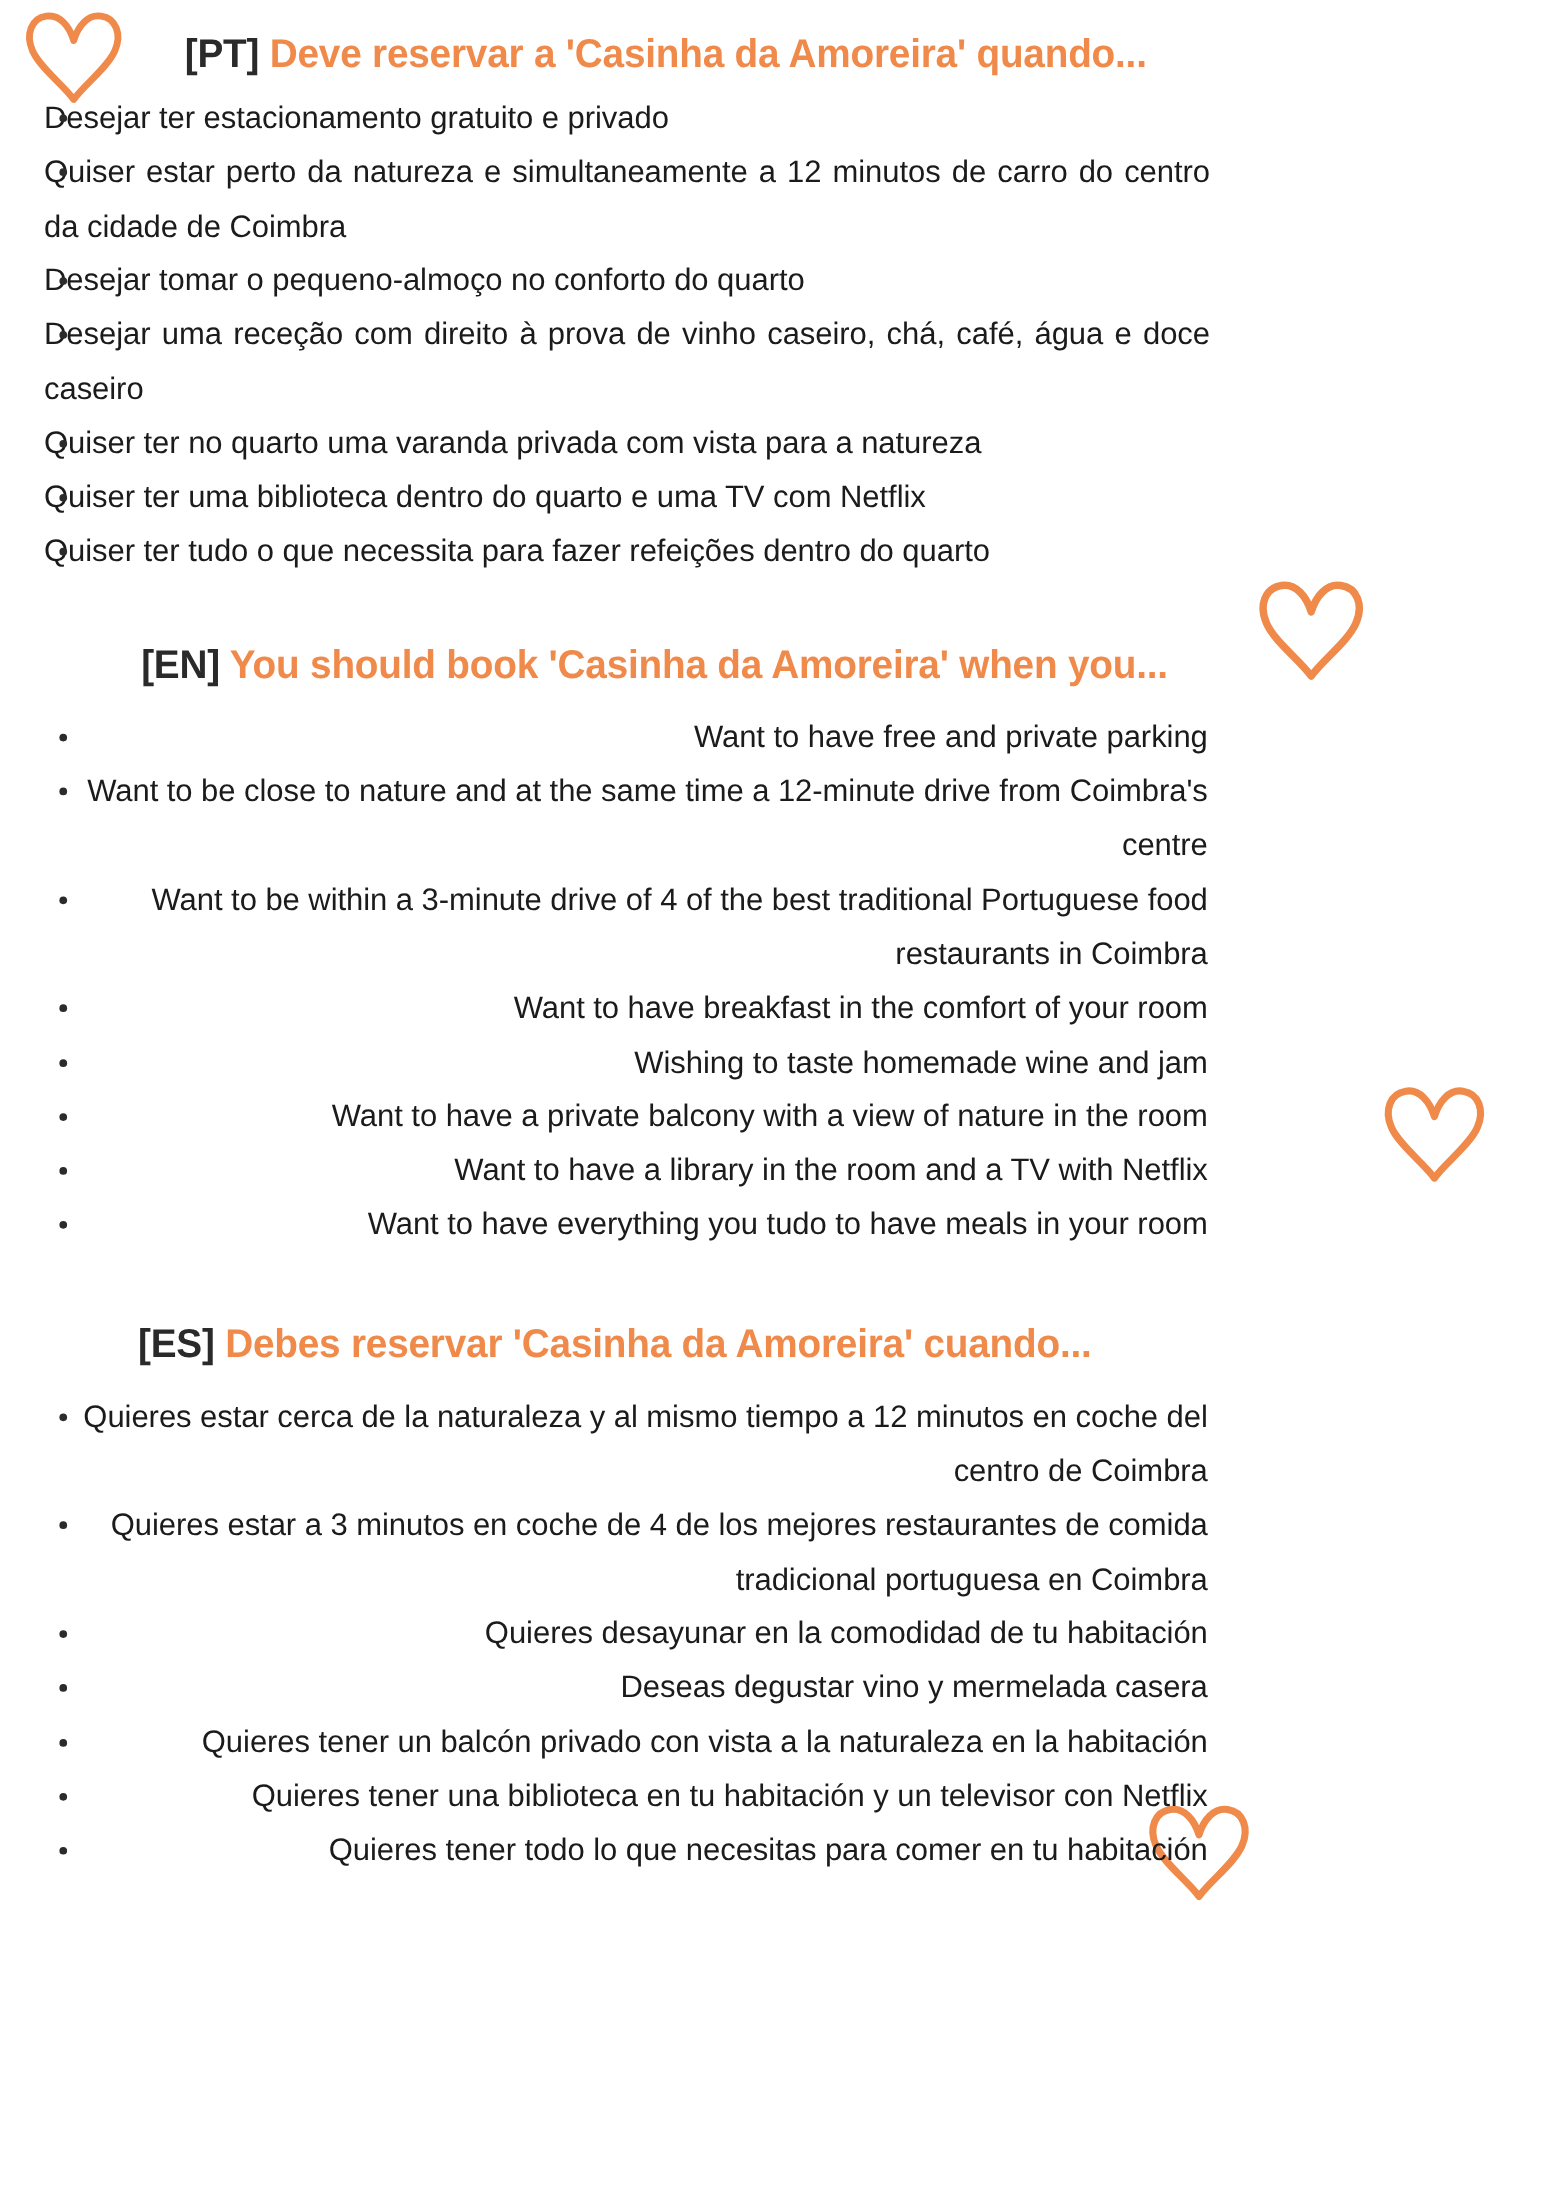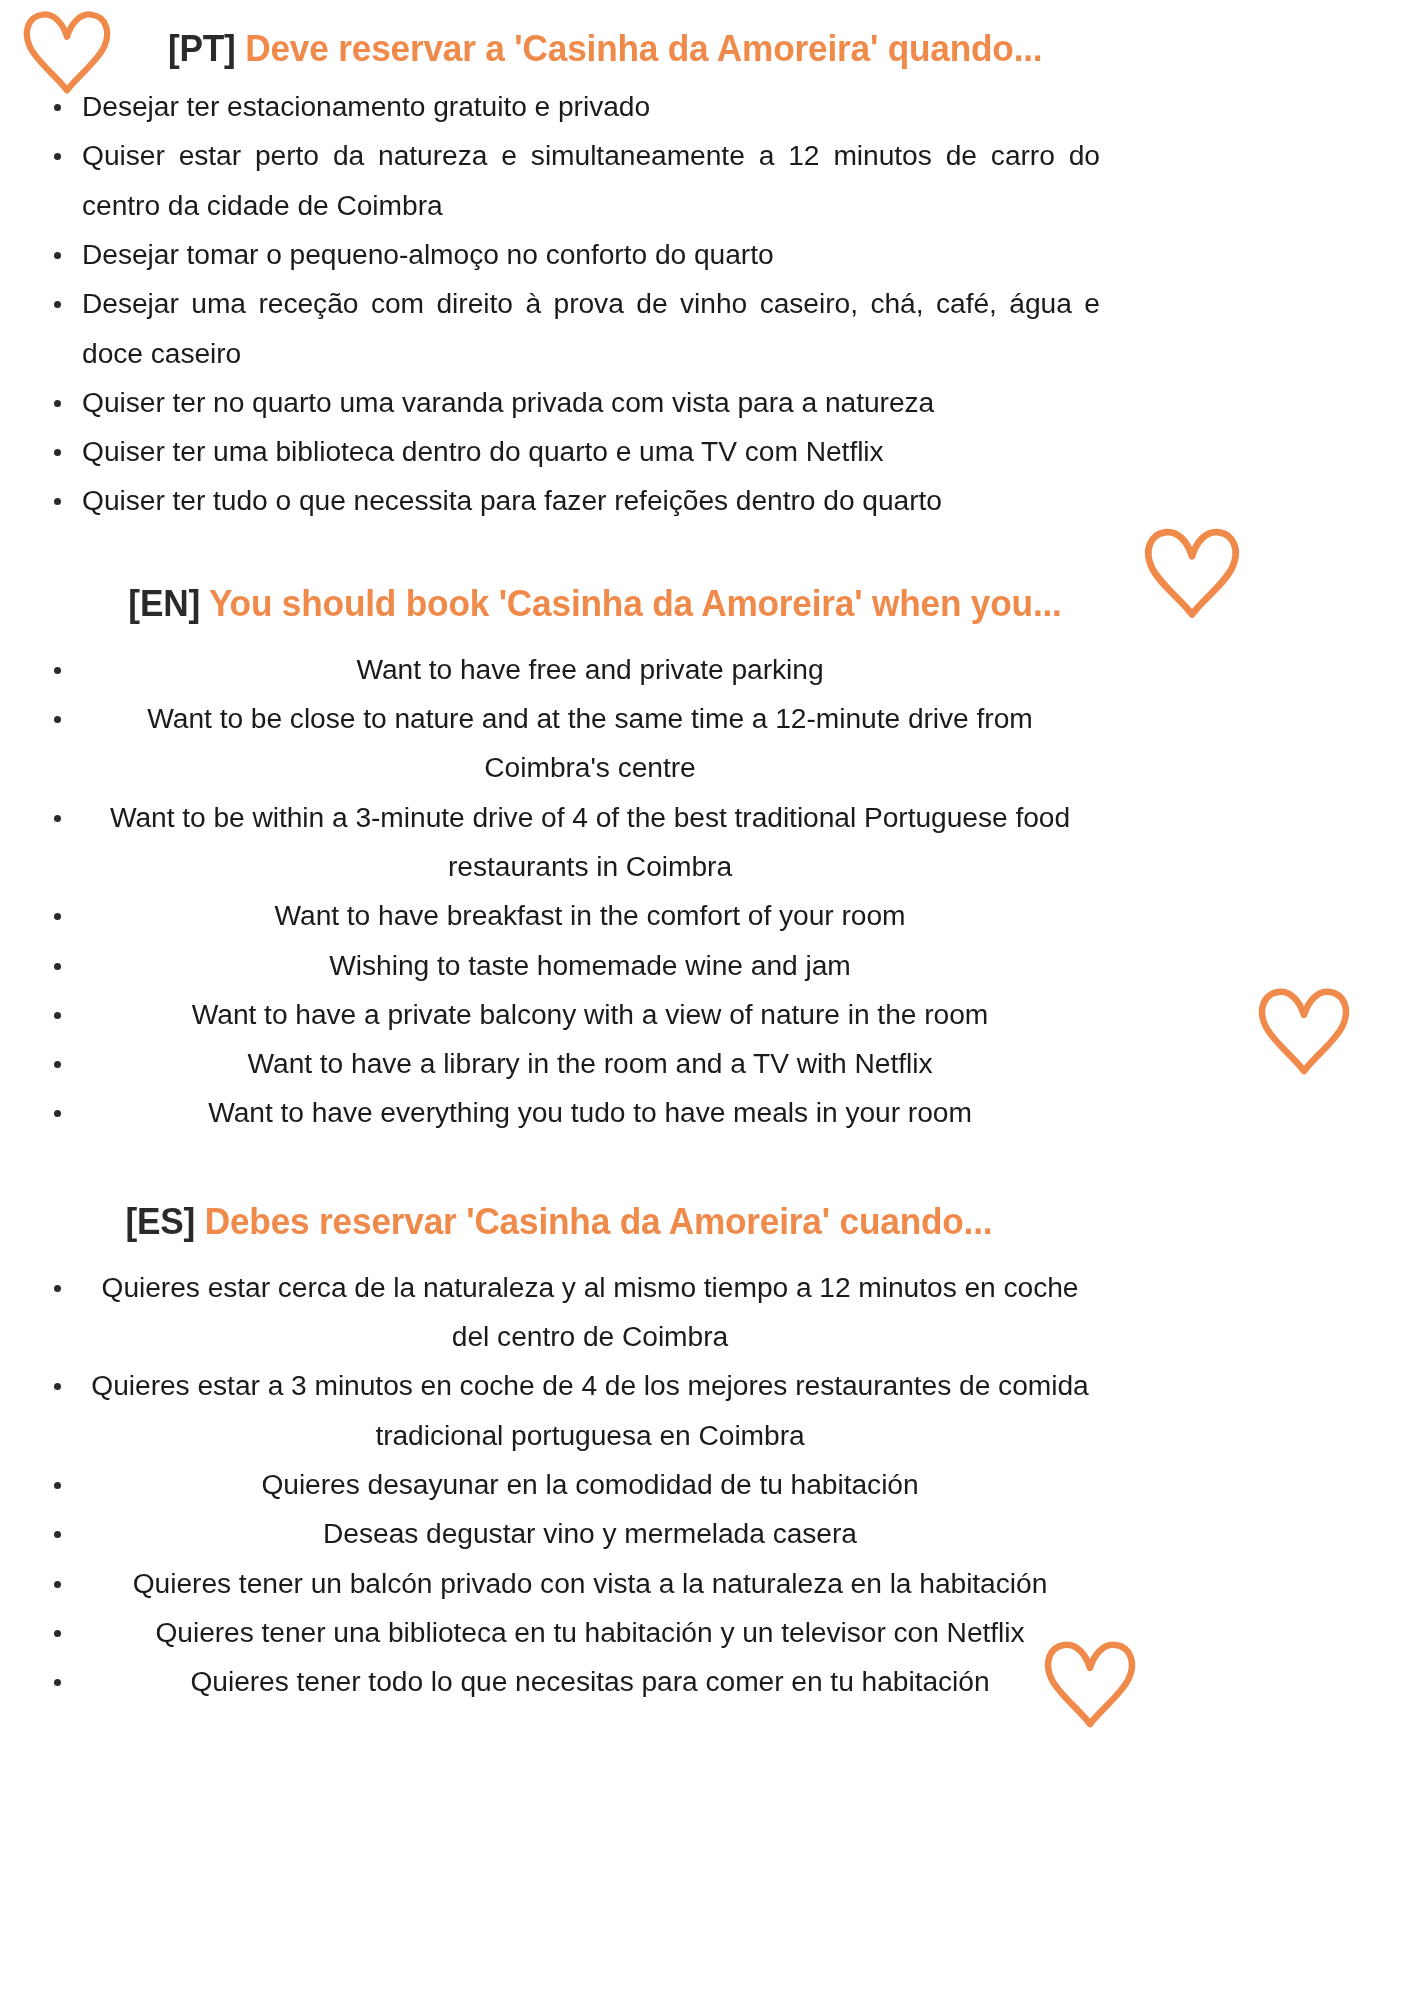--- a/index.html
+++ b/index.html
@@ -64,42 +64,42 @@
   ul.bullets {
     list-style: none;
     margin: 0;
     padding: 0;
   }
   ul.bullets li {
     position: relative;
     font-size: 28.2px;
     line-height: 49.3px;
     color: #1b1b1b;
-    padding-left: 82px;
+    padding-left: 40px;
     margin: 0;
     letter-spacing: -0.05px;
   }
   ul.bullets li::before {
     content: "";
     position: absolute;
     left: 54px;
     top: 22px;
     width: 7px;
     height: 7px;
     border-radius: 50%;
     background: #2b2b2b;
   }
   ul.bullets li .li-text { display: block; }
 
   
   ul.bullets.justify li .li-text {
     text-align: justify;
     text-justify: inter-word;
   }
-  ul.bullets.left li .li-text { text-align: center; }
+  ul.bullets.left li .li-text { text-align: right; }
 
   #list-pt { margin-top: 12px; }
   #list-pt li { padding-right: 314px; }
 
   #list-en { margin-top: 20px; }
   #list-en li { padding-right: 316px; }
 
   #list-es { margin-top: 20px; }
   #list-es li { padding-right: 316px; }
 

